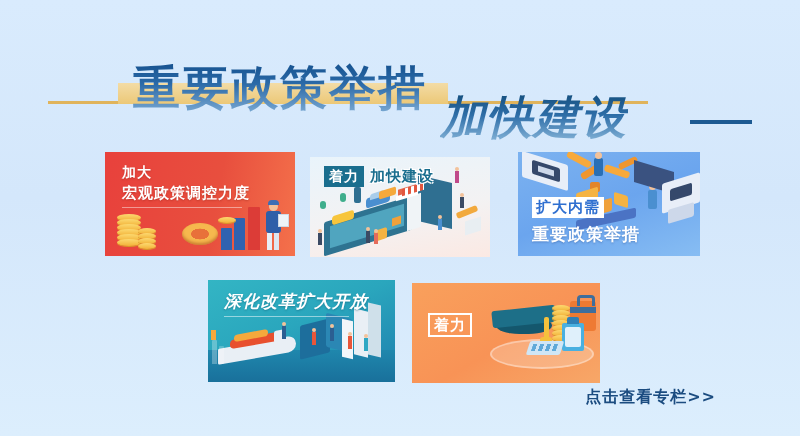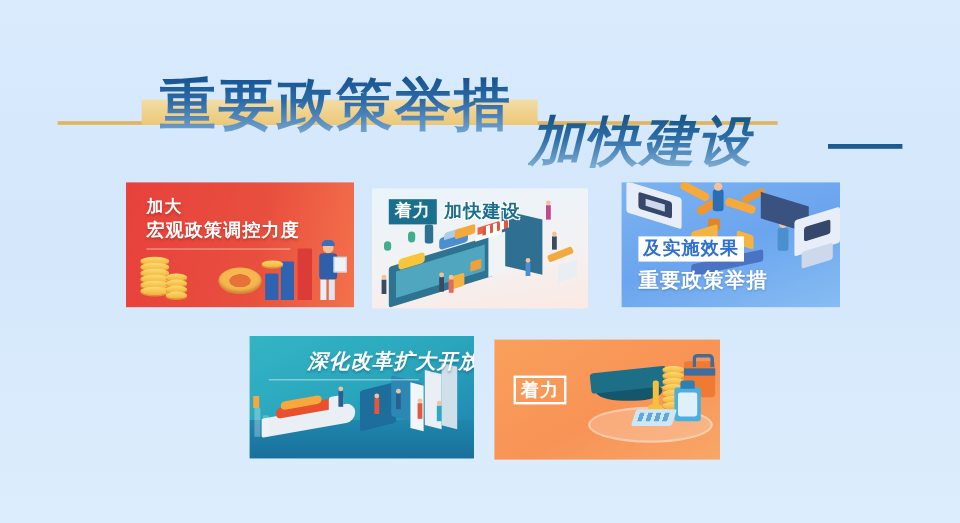--- a/index.html
+++ b/index.html
@@ -82,21 +82,21 @@
   #c3 .t{position:absolute;left:14px;bottom:10px;color:#fff;font-size:17px;
     font-weight:bold;line-height:23px;letter-spacing:1px;
     text-shadow:0 1px 2px rgba(30,70,140,.4);}
 
   
   #c4{left:208px;top:280px;width:187px;height:102px;
     background:linear-gradient(155deg,#33b5c4 0%,#2aa6bd 45%,#1d7fae 100%);}
   #c4 .card-txt{left:16px;top:10px;}
   #c4 .ln{color:#fff;font-size:15px;line-height:20px;font-style:italic;
     text-shadow:0 1px 2px rgba(10,70,95,.4);}
-  #c4 .ln.big{font-size:17px;line-height:24px;margin-left:32px;}
+  #c4 .ln.big{font-size:17px;line-height:24px;}
   #c4 .rule{width:125px;height:1px;background:rgba(255,255,255,.5);margin-top:2px;}
 
   
   #c5{left:412px;top:283px;width:188px;height:100px;
     background:linear-gradient(150deg,#f9a05c 0%,#f89356 55%,#f7a768 100%);}
   #c5 .badge{position:absolute;left:16px;top:30px;border:2px solid #fff;
     color:#fff;font-size:15px;font-weight:bold;padding:0 4px;line-height:20px;
     letter-spacing:1px;}
   #c5 .t{position:absolute;left:14px;bottom:12px;color:#fff;font-size:17px;
     font-weight:bold;line-height:23px;letter-spacing:1px;font-style:italic;
@@ -234,21 +234,21 @@
       <div class="sq" style="left:76px;top:6px;width:9px;height:18px;background:#2a6fb5;border-radius:2px;"></div>
       <div class="sq" style="left:77px;top:0px;width:7px;height:7px;background:#f3c29a;border-radius:50%;"></div>
       <div class="sq" style="left:130px;top:38px;width:9px;height:19px;background:#4a8fd0;border-radius:2px;"></div>
       <div class="sq" style="left:131px;top:31px;width:7px;height:7px;background:#f3c29a;border-radius:50%;"></div>
 
       <div class="iso" style="left:116px;top:14px;width:40px;height:22px;background:#3a5280;transform:skewY(17deg);"></div>
       <div class="iso" style="left:144px;top:26px;width:38px;height:30px;background:#e8eef8;transform:skewY(-17deg);border-radius:2px;"></div>
       <div class="iso" style="left:152px;top:34px;width:22px;height:12px;background:#35486b;transform:skewY(-17deg);border-radius:2px;"></div>
       <div class="iso" style="left:150px;top:54px;width:26px;height:14px;background:#cdd8ea;transform:skewY(-17deg);border-radius:2px;"></div>
     </div>
-    <div class="badge">及实施效果</div>
+    <div class="badge">扩大内需</div>
     <div class="t">重要政策举措</div>
   </div>
 
   <div class="card" id="c4">
     <div>
 
       <div class="iso" style="left:0;bottom:0;width:187px;height:32px;background:linear-gradient(180deg,#1f87ad 0%,#19709b 100%);"></div>
 
       <div class="iso" style="left:10px;top:62px;width:78px;height:16px;background:#e9eff5;transform:skewY(-10deg);border-radius:3px 20px 18px 4px;"></div>
       <div class="iso" style="left:22px;top:56px;width:48px;height:9px;background:#e8502e;transform:skewY(-10deg);border-radius:4px;"></div>
@@ -315,14 +315,15 @@
       <div class="iso" style="left:155px;top:34px;width:12px;height:7px;background:#2f7fb5;border-radius:2px 2px 0 0;"></div>
 
       <div class="iso" style="left:116px;top:58px;width:34px;height:14px;background:#cfe6f6;
            transform:skewX(-18deg);border-radius:2px;"></div>
       <div class="iso" style="left:120px;top:61px;width:25px;height:7px;transform:skewX(-18deg);
            background:repeating-linear-gradient(90deg,#5fa9d8 0 4px,transparent 4px 7px);"></div>
     </div>
     <div class="badge">着力</div>
   </div>
 
+  <div class="more">点击查看专栏&gt;&gt;</div>
 
 </div>
 
 </body></html>

